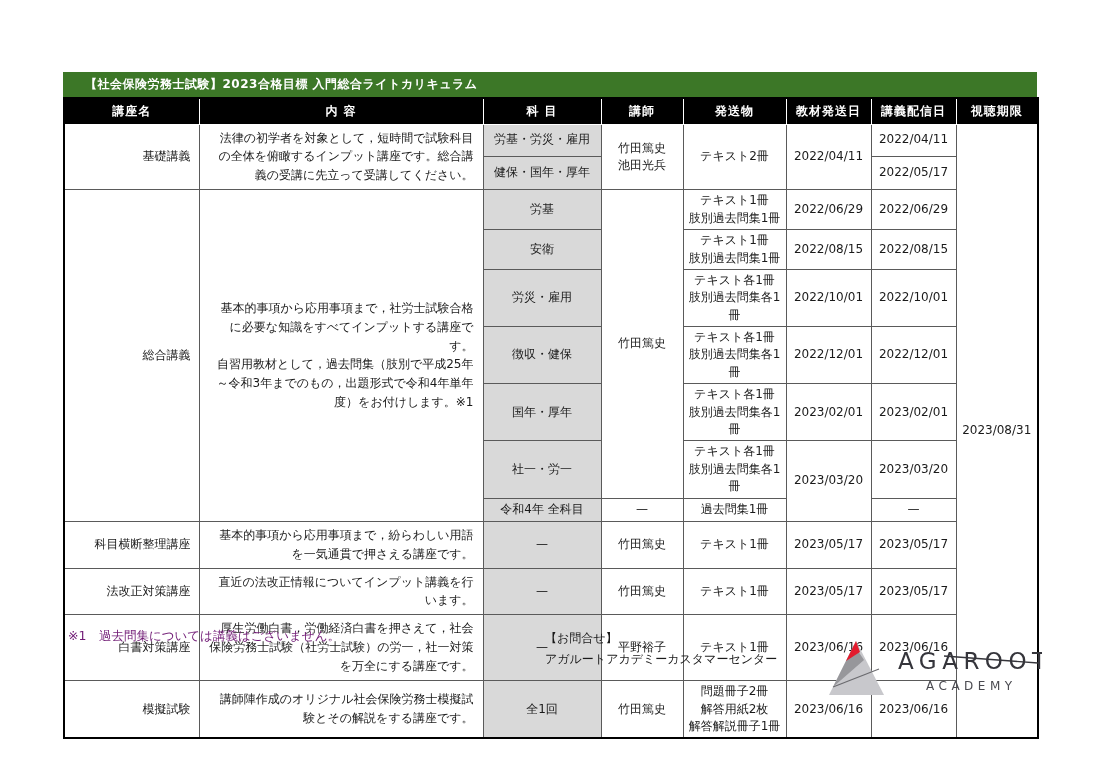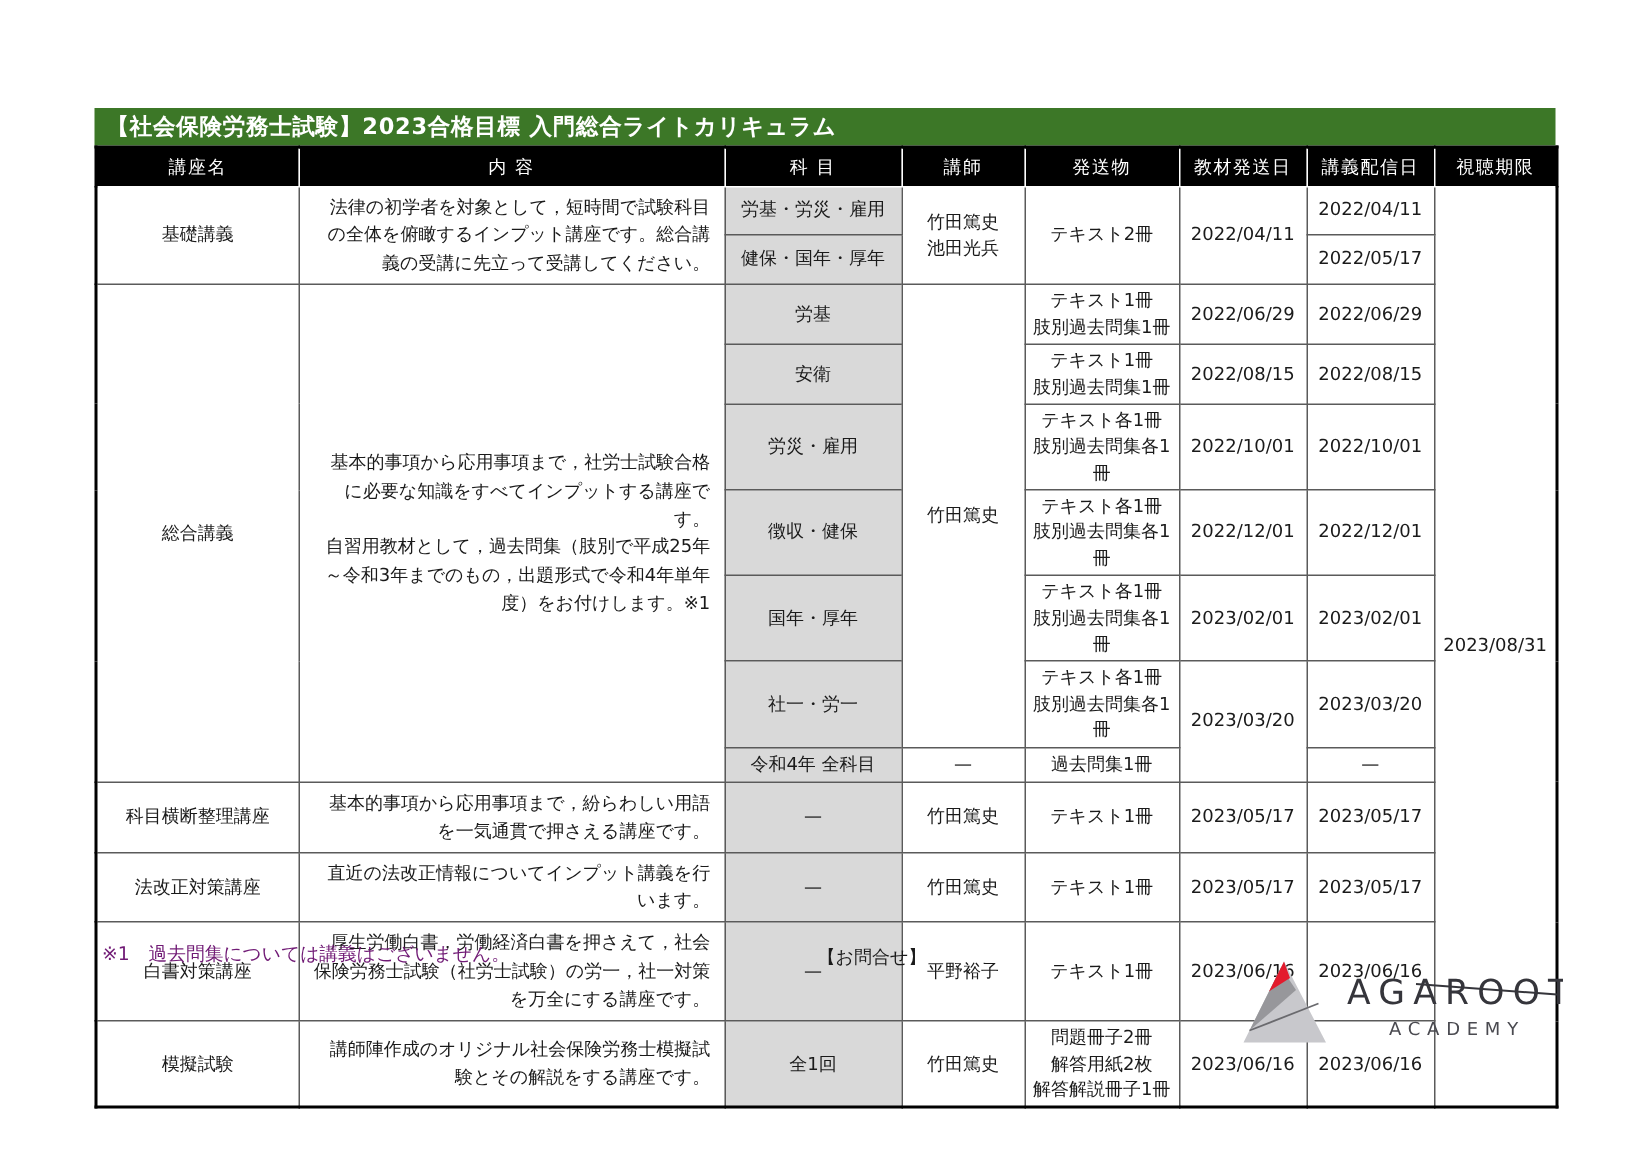--- a/index.html
+++ b/index.html
@@ -6,40 +6,40 @@
   html, body { width: 1100px; height: 777px; }
   body {
     position: relative;
     background: #ffffff;
     font-family: "DejaVu Sans", sans-serif;
     color: #1a1a1a;
   }
   .banner {
     position: absolute; left: 63px; top: 72px; width: 974px; height: 25px;
     background: #3c7727; color: #ffffff;
-    font-size: 15px; font-weight: bold; line-height: 25px;
-    padding-left: 8px; letter-spacing: 0.5px;
+    font-size: 12px; font-weight: bold; line-height: 25px;
+    padding-left: 22px; letter-spacing: 0.5px;
     white-space: nowrap; overflow: hidden;
   }
   table.schedule {
     position: absolute; left: 63px; top: 97px; width: 974px;
     border-collapse: collapse; table-layout: fixed;
     border: 2px solid #000;
   }
   th {
-    background: #000; color: #fff; font-weight: normal;
+    background: #000; color: #fff; font-weight: bold;
     font-size: 12px; height: 26px; letter-spacing: 1px;
     border: 1px solid #fff; text-align: center; vertical-align: middle;
   }
   td {
     border: 1px solid #5a5a5a; background: #fff;
     font-size: 12px; text-align: center; vertical-align: middle;
     padding: 2px 4px; line-height: 1.45;
   }
-  td.left { text-align: center; padding: 3px 8px; }
+  td.left { text-align: right; padding: 3px 8px; }
   td.desc { text-align: right; padding: 4px 9px; line-height: 1.58; }
   td.gray { background: #d9d9d9; }
   .pre { white-space: pre-line; }
   .note {
     position: absolute; left: 68px; top: 628px;
     font-size: 12.5px; color: #701a75;
   }
   .contact {
     position: absolute; left: 545px; top: 628px;
     font-size: 12px; line-height: 21px; color: #1a1a1a;
@@ -186,20 +186,21 @@
       <td>2023/06/16</td>
       <td>2023/06/16</td>
     </tr>
   </tbody>
 </table>
 
 <div class="note">※1　過去問集については講義はございません。</div>
 
 <div class="contact">
   <div>【お問合せ】</div>
+  <div>アガルートアカデミーカスタマーセンター</div>
 </div>
 
 <svg class="logo" viewBox="0 0 216 72">
   <polygon points="30,9 3,63 58,63" fill="#c8c8cc"></polygon>
   <polygon points="28,13 7,55 38,28" fill="#97979b"></polygon>
   <polygon points="30,9 20,29 34,20" fill="#e31b2d"></polygon>
   <line x1="7" y1="55" x2="53" y2="37" stroke="#6a6a6e" stroke-width="1.2"></line>
   <text x="72" y="37" font-family="DejaVu Sans, sans-serif" font-size="23" letter-spacing="5.5" fill="#35353b">AGAROOT</text>
   <line x1="118" y1="24" x2="212" y2="31" stroke="#35353b" stroke-width="1.4"></line>
   <text x="100" y="58" font-family="DejaVu Sans, sans-serif" font-size="12" letter-spacing="4.5" fill="#4a4a50">ACADEMY</text>

